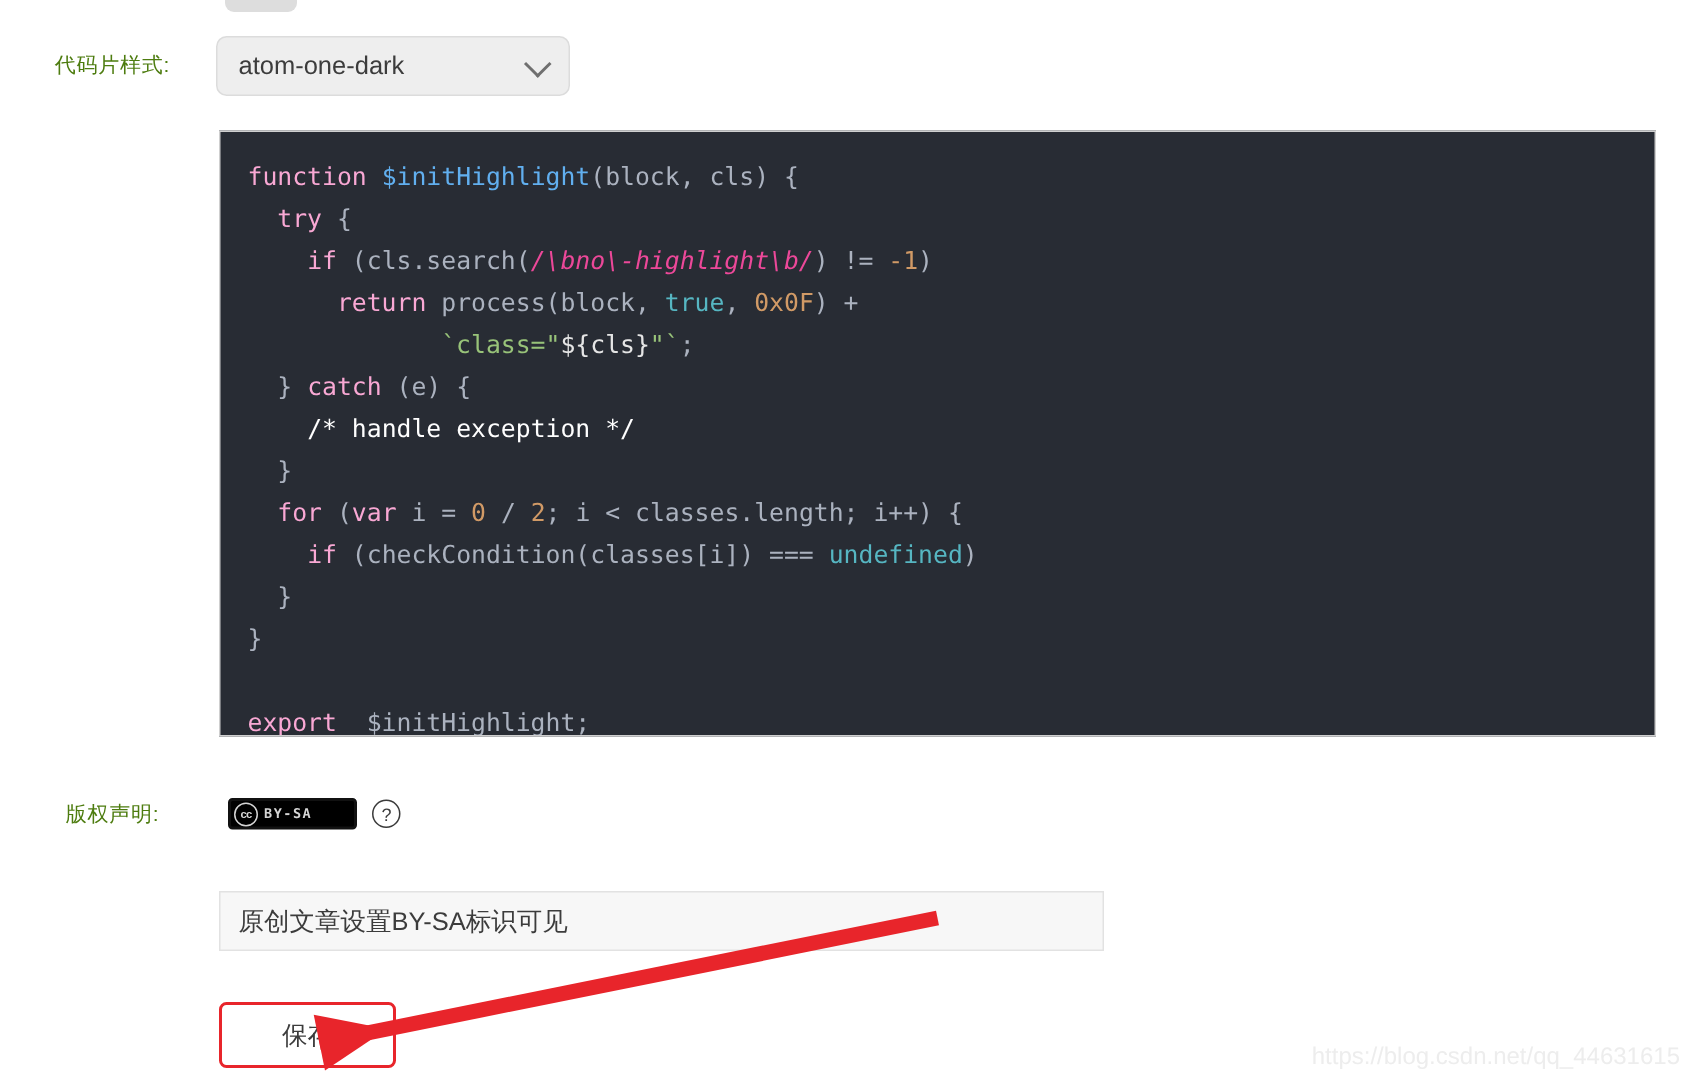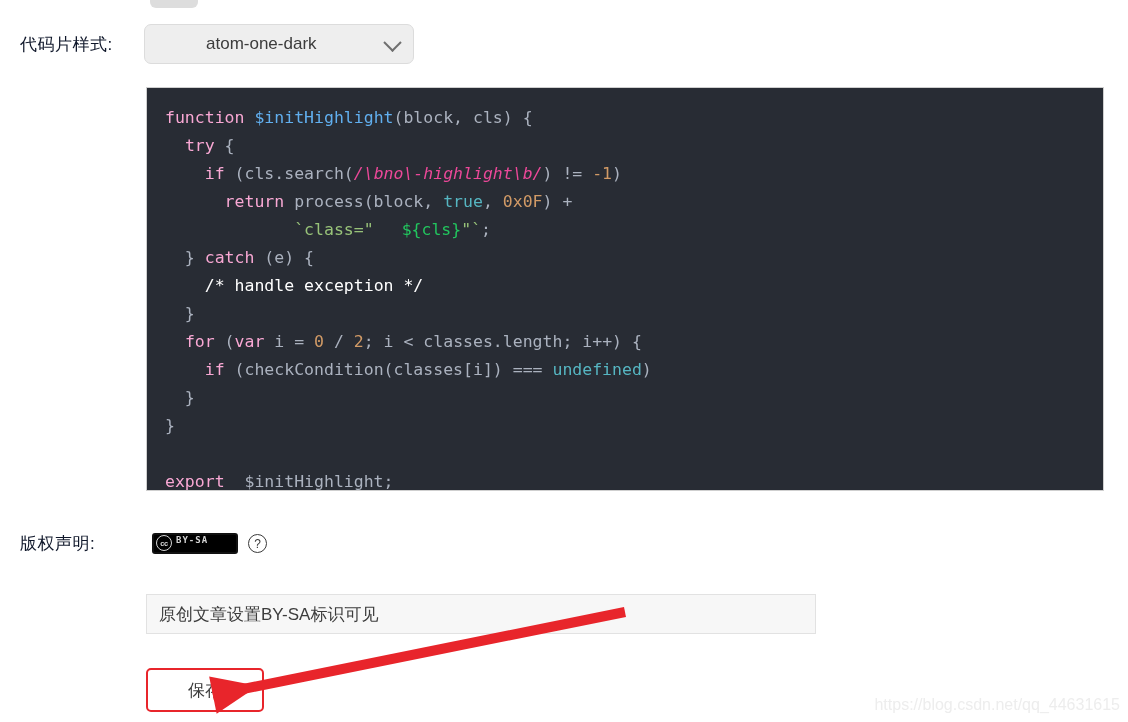--- a/index.html
+++ b/index.html
@@ -28,40 +28,39 @@
   }
 
   
   .row {
     position: absolute;
     display: flex;
     align-items: center;
   }
   .field-label {
     width: 110px;
-    text-align: left;
-    font-size: 17px;
-    color: #0f172a;
+    text-align: center;
+    font-size: 14px;
+    color: #4d7c0f;
     letter-spacing: 0.5px;
     white-space: nowrap;
   }
 
   
   .select {
     position: relative;
-    width: 270px;
+    width: 236px;
     height: 40px;
     margin-left: 14px;
     background: #eeeeee;
     border: 1px solid #dcdcdc;
     border-radius: 7px;
     display: flex;
     align-items: center;
     box-sizing: border-box;
-    padding-left: 47px;
   }
   .select-value {
     font-size: 17px;
     color: #3c3c3c;
     padding-left: 14px;
     white-space: nowrap;
   }
   .chevron {
     position: absolute;
     right: 14px;
@@ -94,33 +93,34 @@
     line-height: 28px;
     color: #abb2bf;
     white-space: pre;
   }
   .tok-kw      { color: #f9a8d4; }
   .tok-fn      { color: #61afef; }
   .tok-str     { color: #98c379; }
   .tok-regex   { color: #ec4899; font-style: italic; }
   .tok-num     { color: #d19a66; }
   .tok-lit     { color: #56b6c2; }
-  .tok-subst   { color: #22c55e; margin-left: 28px; }
+  .tok-subst   { color: #e5e5e5; }
   .tok-comment { color: #ffffff; }
   .tok-plain   { color: #abb2bf; margin-top: 43px; }
 
   
   .cc-badge {
     margin-left: 22px;
     height: 17px;
     padding: 0 2px;
     background: #000000;
     border: 2px solid #111111;
     border-radius: 3px;
     display: flex;
+    align-items: center;
     gap: 4px;
   }
   .cc-circle {
     width: 14px;
     height: 14px;
     border-radius: 50%;
     background: #000000;
     border: 1.5px solid #d5d5d5;
     color: #d5d5d5;
     font-size: 7.5px;
@@ -151,21 +151,21 @@
     align-items: center;
     justify-content: center;
     font-family: "Liberation Sans", sans-serif;
   }
 
   
   .hint-input {
     position: absolute;
     left: 146px;
     top: 594px;
-    width: 670px;
+    width: 590px;
     height: 40px;
     background: #f7f7f7;
     border: 1px solid #e2e2e2;
     box-sizing: border-box;
     display: flex;
     align-items: center;
     padding-left: 12px;
     font-size: 17px;
     color: #3c3c3c;
   }

